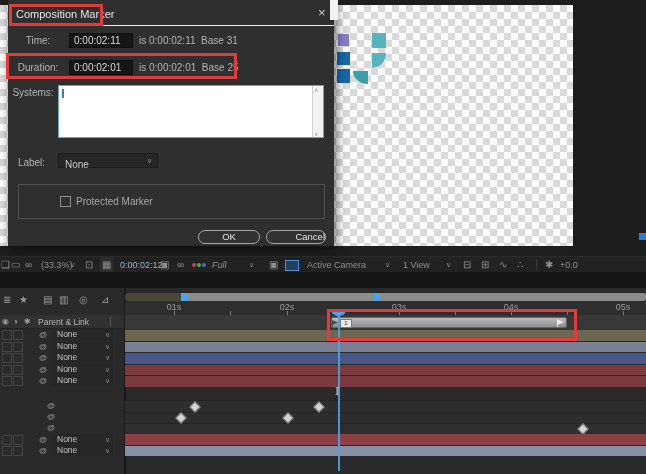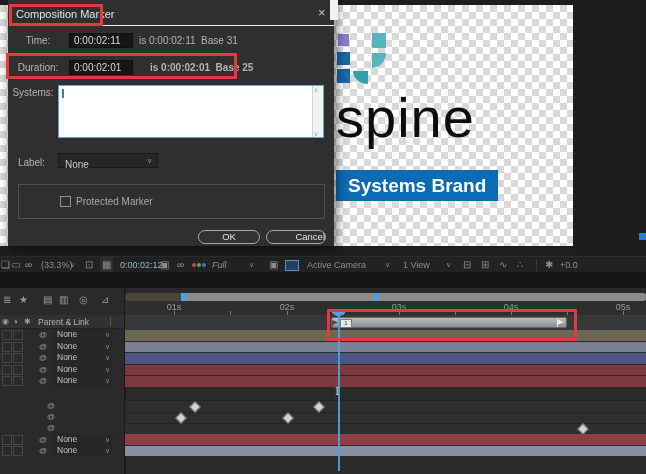--- a/index.html
+++ b/index.html
@@ -46,22 +46,20 @@
   <div class="abs checker" style="left:0;top:5px;width:573px;height:241px;"></div>
   <div class="abs" style="left:573px;top:0;width:73px;height:256px;background:#1d1d1d;"></div>
   <div class="abs" style="left:639px;top:233px;width:7px;height:7px;background:#2f7dd0;"></div>
 
   <div class="logo-sq" style="left: 338px; top: 34px; width: 11px; height: 12px; background: rgb(138, 124, 204);"></div>
   <div class="logo-sq" style="left: 337px; top: 52px; width: 13px; height: 13px; background: rgb(22, 104, 168);"></div>
   <div class="logo-sq" style="left: 337px; top: 69px; width: 13px; height: 14px; background: rgb(22, 104, 168);"></div>
   <div class="logo-sq" style="left: 372px; top: 33px; width: 14px; height: 15px; background: rgb(87, 180, 189);"></div>
   <div class="logo-sq" style="left: 372px; top: 53px; width: 14px; height: 15px; border-bottom-right-radius: 100%; background: rgb(87, 180, 189);"></div>
   <div class="logo-sq" style="left: 353px; top: 71px; width: 15px; height: 13px; border-bottom-left-radius: 100%; background: rgb(53, 160, 170);"></div>
-  <div class="abs spine-text" style="left:336px;top:90px;">spine</div>
-  <div class="abs brand-bar" style="left: 336px; top: 170px; width: 150px; height: 31px; background: rgb(11, 107, 180);">Systems Brand</div>
 
   <div class="abs" style="left:0;top:256px;width:646px;height:16px;background:#222222;border-top:1px solid #2c2c2c;">
     <span class="abs ctb-ic" style="left:1px;">❏</span>
     <span class="abs ctb-ic" style="left:11px;">▭</span>
     <span class="abs ctb-ic" style="left:25px;">∞</span>
     <span class="abs ctb" style="left:41px;">(33.3%)</span>
     <span class="abs ctb" style="left:70px;font-size:7px;">∨</span>
     <span class="abs ctb-ic" style="left:85px;">⊡</span>
     <span class="abs ctb-ic" style="left:100px;background:#2e2e2e;padding:0 2px;">▦</span>
     <span class="abs ctb" style="left:120px;color:#9fb3c6;">0:00:02:12</span>
@@ -234,21 +232,21 @@
     <span class="abs" style="left:8px;top:8px;color:#e4e4e4;font-size:11px;">Composition Marker</span>
     <span class="abs" style="left:310px;top:5px;color:#cccccc;font-size:13px;cursor:pointer;">×</span>
     <div class="abs" style="left:95px;top:25px;width:231px;height:1px;background:#efefef;"></div>
 
     <span class="abs dlg-label" style="left:2px;top:35px;width:56px;">Time:</span>
     <div class="abs dlg-field" style="left:61px;top:33px;width:58px;height:13px;">0:00:02:11</div>
     <span class="abs dlg-info" style="left:131px;top:35px;">is 0:00:02:11  Base 31</span>
 
     <span class="abs dlg-label" style="left:2px;top:62px;width:56px;">Duration:</span>
     <div class="abs dlg-field" style="left:61px;top:60px;width:58px;height:13px;">0:00:02:01</div>
-    <span class="abs dlg-info" style="left:142px;top:62px;font-weight:bold;">is 0:00:02:01  Base 25</span>
+    <span class="abs dlg-info" style="left:131px;top:62px;">is 0:00:02:01  Base 25</span>
 
     <span class="abs dlg-label" style="left:2px;top:87px;width:46px;">Systems:</span>
     <div class="abs" style="left:50px;top:85px;width:266px;height:53px;background:#ffffff;border:1px solid #6ba3d6;box-sizing:border-box;">
       <span></span>
       <div class="abs" style="left:3px;top:3px;width:2px;height:9px;background:#2f7fd1;"></div>
       <div class="abs" style="right:0;top:0;width:10px;height:51px;background:#f2f2f2;border-left:1px solid #d0d0d0;">
         <span class="abs" style="left:1px;top:0px;font-size:6px;color:#999;">∧</span>
         <span class="abs" style="left:1px;bottom:0px;font-size:6px;color:#999;">∨</span>
       </div>
     </div>

